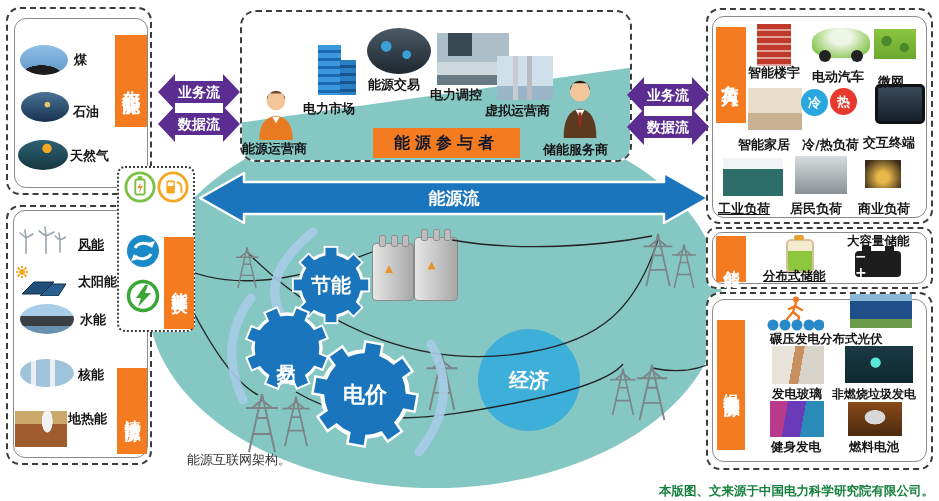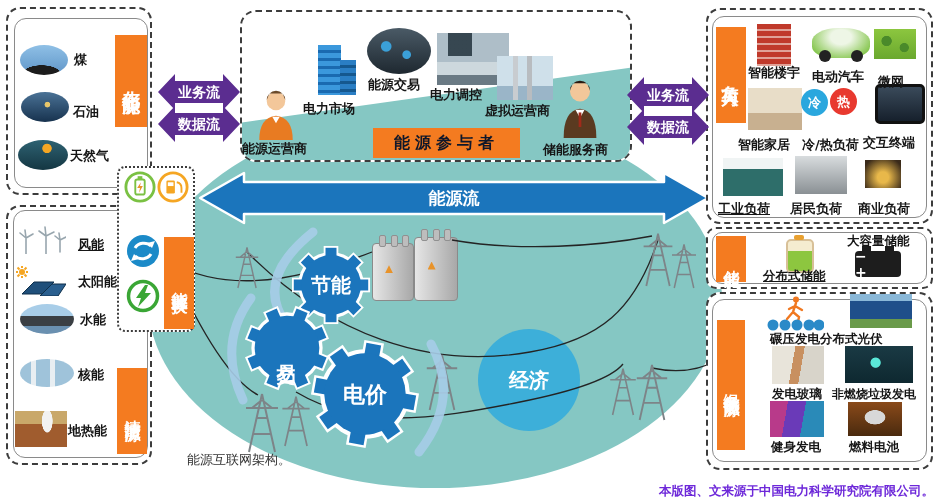--- a/index.html
+++ b/index.html
@@ -33,21 +33,21 @@
   .green-inner{left:712px;top:299px;width:215px;height:163px;}
   
   .v-label{position:absolute;background:var(--orange);color:#fff;writing-mode:vertical-rl;text-orientation:upright;
     font-weight:bold;display:flex;align-items:center;justify-content:center;z-index:8;letter-spacing:2px;}
   .lbl{position:absolute;font-weight:bold;color:#161616;font-size:13px;white-space:nowrap;z-index:8;}
   .banner{position:absolute;left:373px;top:128px;width:147px;height:30px;background:var(--orange);color:#0f172a;
     font-weight:bold;font-size:16px;display:flex;align-items:center;justify-content:center;letter-spacing:5px;z-index:8;}
   .gear-lbl{position:absolute;color:#fff;font-weight:bold;z-index:5;transform:translate(-50%,-50%);white-space:nowrap;}
   .vert{writing-mode:vertical-rl;text-orientation:upright;}
   .cap{position:absolute;font-size:13px;color:#333;z-index:9;}
-  .src{position:absolute;right:5px;top:483px;font-family:"DejaVu Serif",serif;font-weight:600;font-size:12.5px;color:#6d28d9;z-index:9;}
+  .src{position:absolute;right:5px;top:483px;font-family:"DejaVu Serif",serif;font-weight:600;font-size:12.5px;color:#15803d;z-index:9;}
   
   .photo{position:absolute;z-index:7;box-sizing:border-box;}
   .oval{border-radius:50%;}
   .ph-coal{background:radial-gradient(ellipse 70% 55% at 45% 100%,#1c1c1c 58%,transparent 60%),linear-gradient(#8fc0e6,#5f95c8);}
   .ph-oil{background:radial-gradient(circle at 55% 42%,#e8c66a 8%,transparent 10%),linear-gradient(180deg,#4a7296,#17324e);}
   .ph-gas{background:radial-gradient(circle at 58% 28%,#f5a623 12%,transparent 14%),linear-gradient(180deg,#2e6272,#143642);}
   .ph-hydro{background:linear-gradient(180deg,#a8cde8 0 40%,#3a3f44 40% 75%,#6a90b0 75%);}
   .ph-nuclear{background:linear-gradient(90deg,#9fc3da 0 20%,#e8eef2 20% 30%,#9fc3da 30% 55%,#e8eef2 55% 65%,#9fc3da 65%);}
   .ph-geo{background:radial-gradient(ellipse 18% 55% at 62% 28%,#f2f2f2 55%,transparent 60%),linear-gradient(180deg,#c9a86a 0 35%,#a05c2e 35%);}
   .ph-trade{background:radial-gradient(circle at 30% 40%,#3ba0d8 9%,transparent 11%),radial-gradient(circle at 62% 58%,#3ba0d8 8%,transparent 10%),linear-gradient(180deg,#4a5a66,#1e2830);border-radius:50%;}
@@ -227,21 +227,21 @@
       </g>
     <polygon points="8,28 20,16 40,16 28,28" fill="#1f4f7a" stroke="#0e2f4a"></polygon>
     <polygon points="26,30 38,18 52,18 44,30" fill="#2a5f8f" stroke="#0e2f4a"></polygon>
   </svg>
   <div class="lbl" style="left:78px;top:273px;">太阳能</div>
   <div class="photo oval ph-hydro" style="left:20px;top:304px;width:54px;height:30px;"></div>
   <div class="lbl" style="left:80px;top:311px;">水能</div>
   <div class="photo oval ph-nuclear" style="left:20px;top:359px;width:54px;height:28px;"></div>
   <div class="lbl" style="left:78px;top:366px;">核能</div>
   <div class="photo ph-geo" style="left:15px;top:411px;width:52px;height:36px;"></div>
-  <div class="lbl" style="left:68px;top:422px;">地热能</div>
+  <div class="lbl" style="left:68px;top:410px;">地热能</div>
 
   <div class="dot-box conv-box"></div>
   <div class="v-label" style="left:164px;top:237px;width:30px;height:92px;font-size:16px;">能源转换</div>
   <svg class="photo" style="left:124px;top:171px;" width="32" height="32" viewBox="0 0 34 34">
     <circle cx="17" cy="17" r="15" fill="#fff" stroke="#7ac143" stroke-width="3"></circle>
     <rect x="12" y="9" width="10" height="16" rx="2" fill="none" stroke="#7ac143" stroke-width="2"></rect>
     <rect x="14.5" y="5.5" width="5" height="3" fill="#7ac143"></rect>
     <polygon points="18,12 14,18 17,18 16,23 20,16 17,16" fill="#e8932a"></polygon>
   </svg>
   <svg class="photo" style="left:157px;top:171px;" width="32" height="32" viewBox="0 0 34 34">

